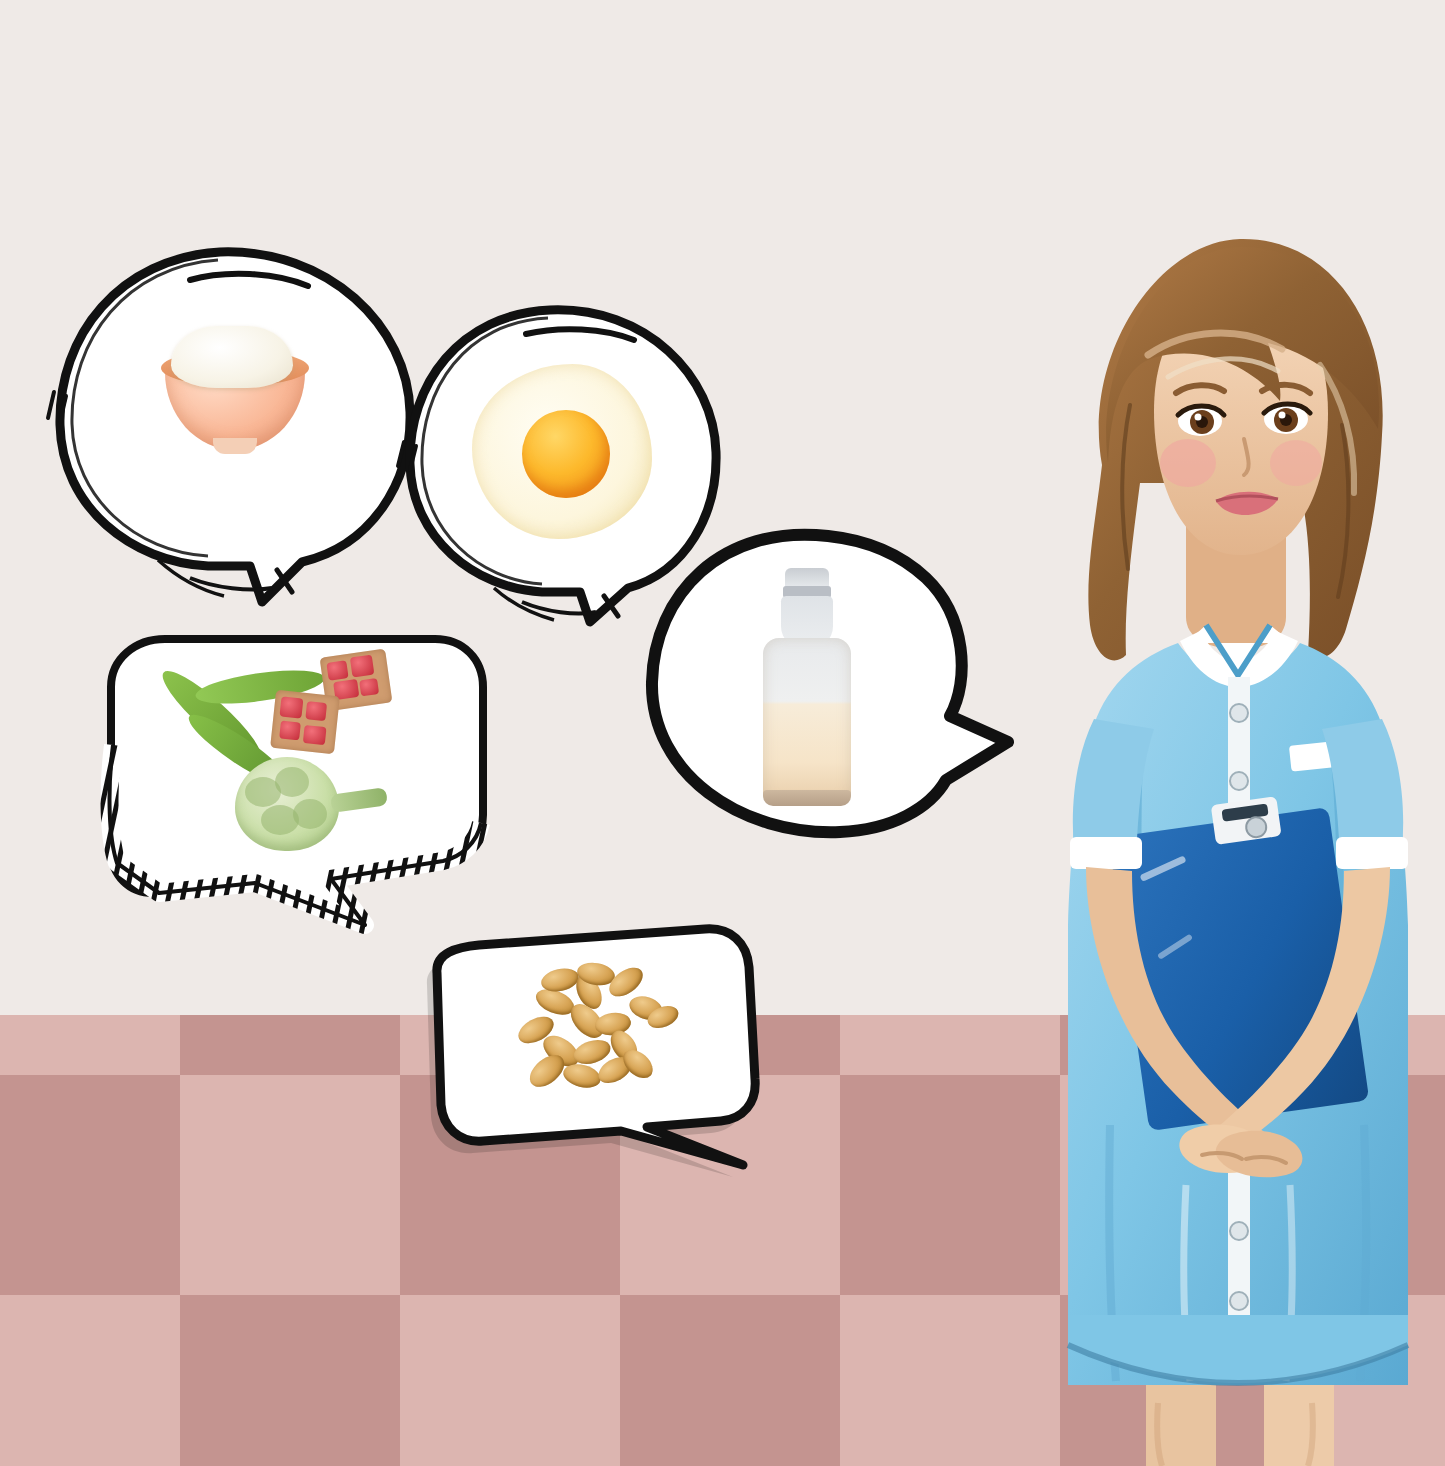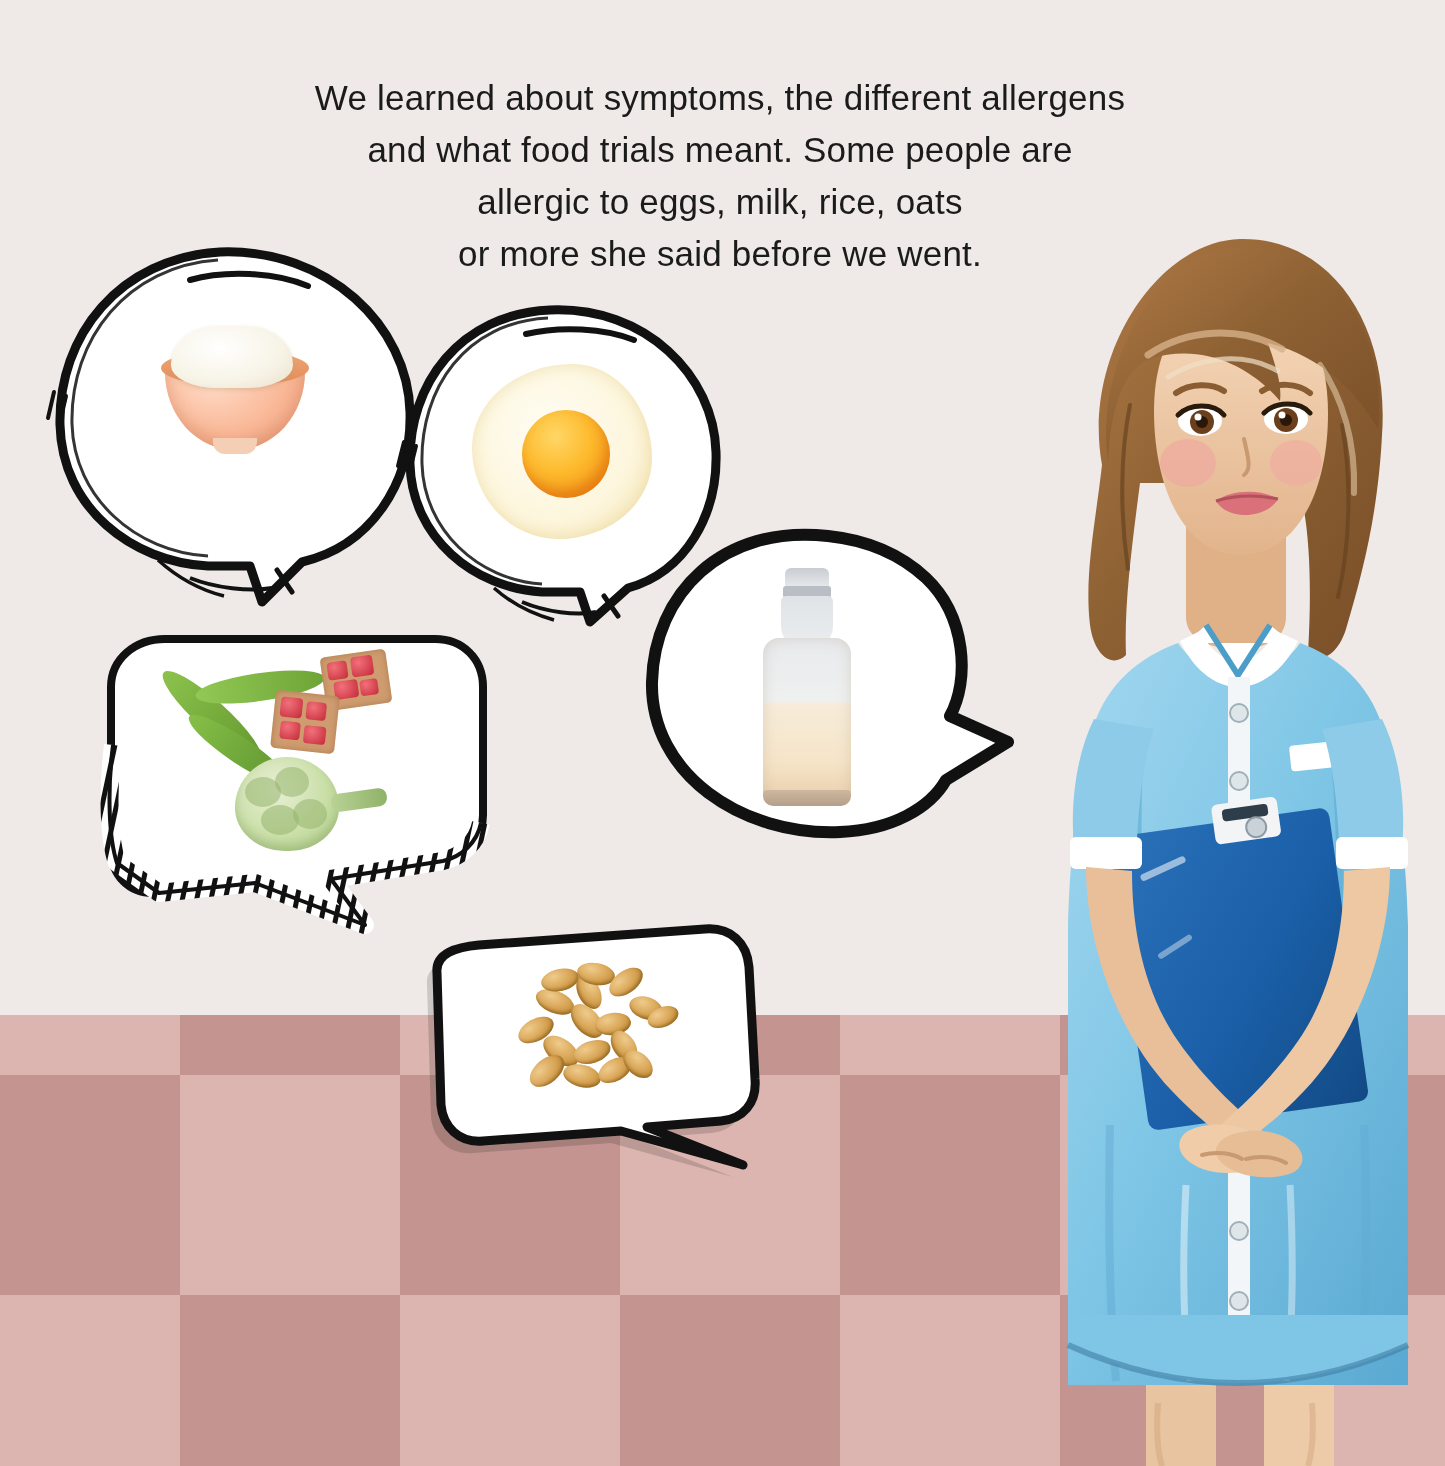--- a/index.html
+++ b/index.html
@@ -165,24 +165,20 @@
     <div class="tile" style="left:-40px;top:60px;width:220px;height:220px;"></div>
     <div class="tile" style="left:400px;top:60px;width:220px;height:220px;"></div>
     <div class="tile" style="left:840px;top:60px;width:220px;height:220px;"></div>
     <div class="tile" style="left:1280px;top:60px;width:220px;height:220px;"></div>
 
     <div class="tile" style="left:180px;top:280px;width:220px;height:220px;"></div>
     <div class="tile" style="left:620px;top:280px;width:220px;height:220px;"></div>
     <div class="tile" style="left:1060px;top:280px;width:220px;height:220px;"></div>
   </div>
 
-  <div class="narration">We learned about symptoms, the different allergens
-and what food trials meant. Some people are
-allergic to eggs, milk, rice, oats
-or more she said before we went.</div>
 
   <div class="bubble" style="left:40px;top:240px;width:400px;height:370px;">
     <svg width="400" height="370" viewBox="0 0 400 370">
       <path d="M180 12 C 80 18, 18 95, 20 185 C 22 268, 92 322, 168 326
                L 210 326 L 222 362 L 262 322 C 330 306, 372 244, 370 172
                C 368 86, 288 8, 180 12 Z" fill="#ffffff" stroke="#111111" stroke-width="9" stroke-linejoin="round"></path>
       <path d="M178 20 C 88 26, 30 98, 32 184 C 34 258, 96 312, 168 316" fill="none" stroke="#111111" stroke-width="3" opacity=".85"></path>
       <path d="M150 40 C 185 30, 235 32, 268 46" fill="none" stroke="#111111" stroke-width="6" stroke-linecap="round"></path>
       <path d="M237 330 L 252 352" fill="none" stroke="#111111" stroke-width="5" stroke-linecap="round"></path>
       <path d="M150 338 C 175 348, 210 352, 232 348" fill="none" stroke="#111111" stroke-width="4"></path>

